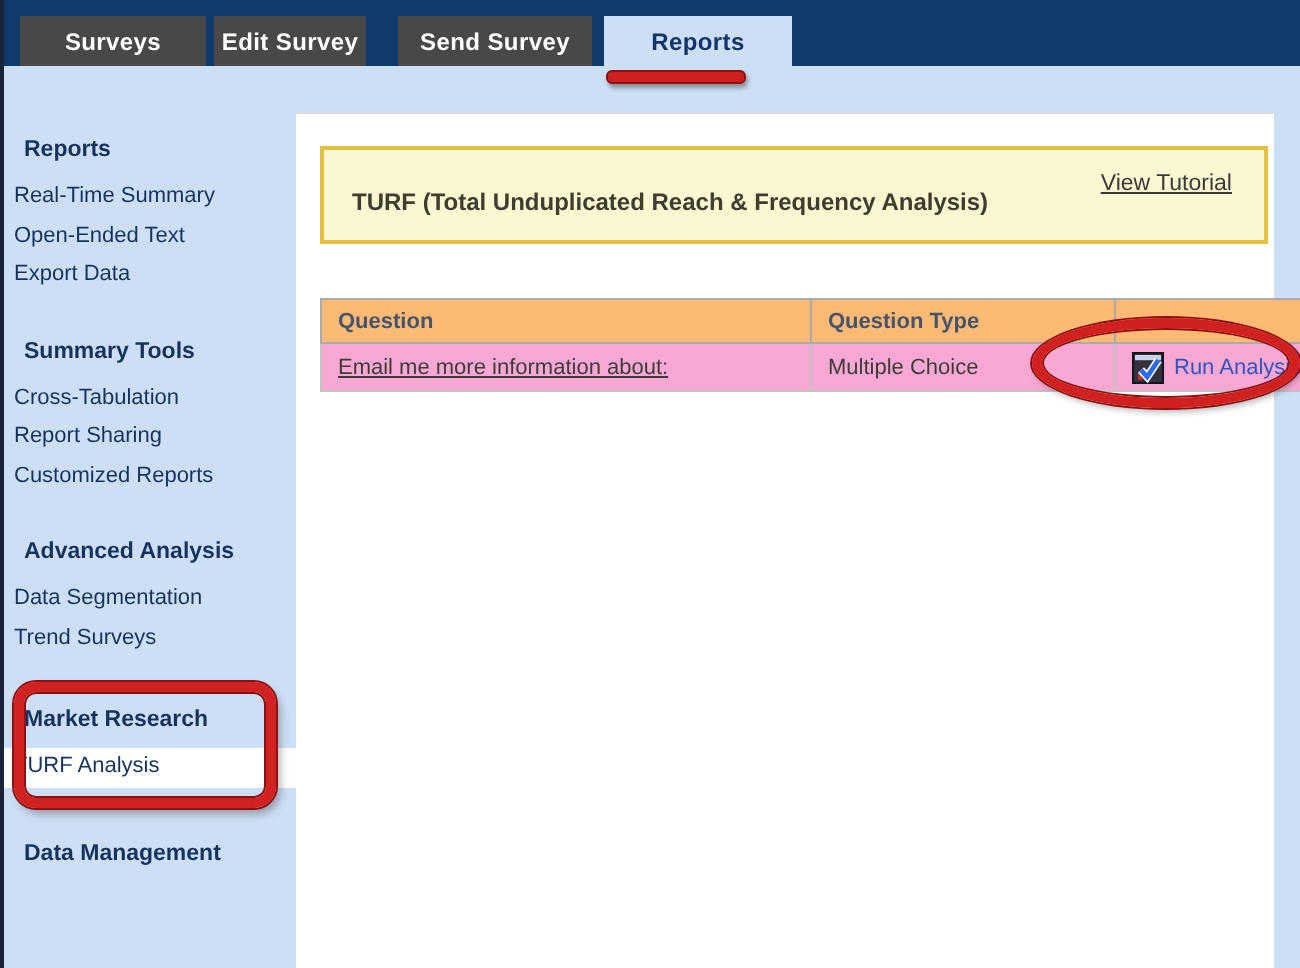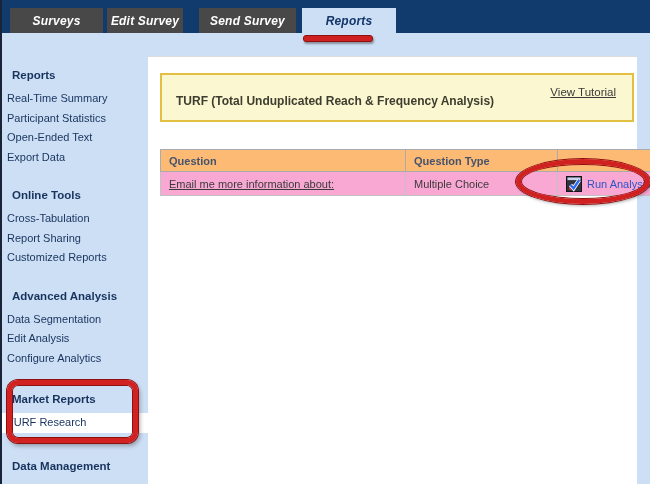--- a/index.html
+++ b/index.html
@@ -1,21 +1,21 @@
 <!DOCTYPE html>
 <html><head>
 <meta charset="utf-8">
 <style>
   html,body{margin:0;padding:0;background:#fff;}
   .page{position:relative;width:650px;height:484px;overflow:hidden;
         font-family:"Liberation Sans","DejaVu Sans",sans-serif;background:#fff;}
   
   .left-edge{position:absolute;left:0;top:0;width:2px;height:484px;background:#1a2438;z-index:6;}
   
-  .header{position:absolute;left:0;top:0;width:650px;height:33px;background:#113a6d;z-index:2;font-style:italic;}
+  .header{position:absolute;left:0;top:0;width:650px;height:33px;background:#113a6d;z-index:2;}
   .tab{position:absolute;top:8px;height:25px;display:flex;align-items:center;justify-content:center;
        background:#484848;color:#ffffff;font-weight:bold;font-size:12px;cursor:pointer;letter-spacing:.2px;}
   .tab-0{left:10px;width:93px;}
   .tab-1{left:107px;width:76px;}
   .tab-2{left:199px;width:97px;}
   .tab-3{left:302px;width:94px;}
   .tab.active{background:#cddff5;color:#123669;}
   .tab-underline{position:absolute;left:1px;bottom:-9px;width:68px;height:5px;background:#ce2020;
        border:1px solid #8e1111;border-radius:3px;box-shadow:1px 2px 2px rgba(70,70,70,.5);}
   
@@ -73,39 +73,37 @@
         <div class="tab tab-1">Edit Survey</div>
         <div class="tab tab-2">Send Survey</div>
         <div class="tab tab-3 active">Reports<div class="tab-underline"></div></div>
       </nav>
   </div>
 
   <div class="sidebar" id="sidebar">
       <div class="section sec-0">
         <div class="sec-header">Reports</div>
         <div class="sec-item">Real-Time Summary</div>
-        <div class="sec-item">Participant Statistics</div>
         <div class="sec-item">Open-Ended Text</div>
         <div class="sec-item">Export Data</div>
       </div>
       <div class="section sec-1">
-        <div class="sec-header">Online Tools</div>
+        <div class="sec-header">Summary Tools</div>
         <div class="sec-item">Cross-Tabulation</div>
         <div class="sec-item">Report Sharing</div>
         <div class="sec-item">Customized Reports</div>
       </div>
       <div class="section sec-2">
         <div class="sec-header">Advanced Analysis</div>
         <div class="sec-item">Data Segmentation</div>
-        <div class="sec-item">Edit Analysis</div>
-        <div class="sec-item">Configure Analytics</div>
+        <div class="sec-item">Trend Surveys</div>
       </div>
       <div class="section sec-3">
-        <div class="sec-header">Market Reports</div>
-        <div class="sec-item selected">TURF Research</div>
+        <div class="sec-header">Market Research</div>
+        <div class="sec-item selected">TURF Analysis</div>
         <div class="rect-annotation"></div>
       </div>
       <div class="section sec-4">
         <div class="sec-header">Data Management</div>
       </div>
     </div>
 
   <div class="panel">
     <div class="notice">
       <div class="notice-title">TURF (Total Unduplicated Reach &amp; Frequency Analysis)</div>

